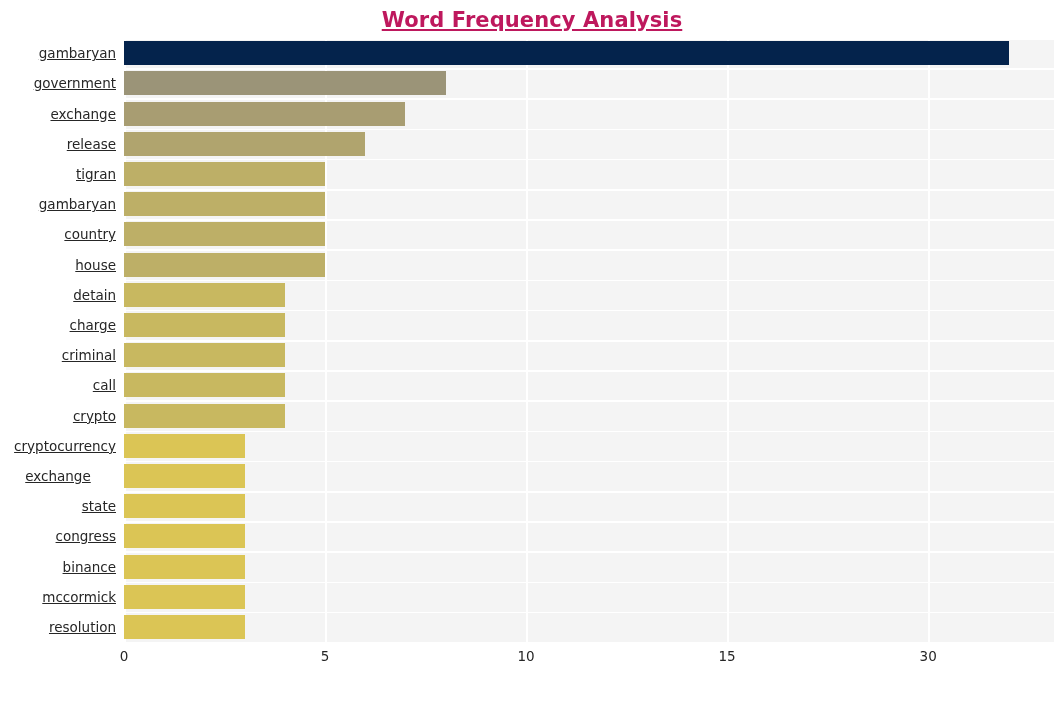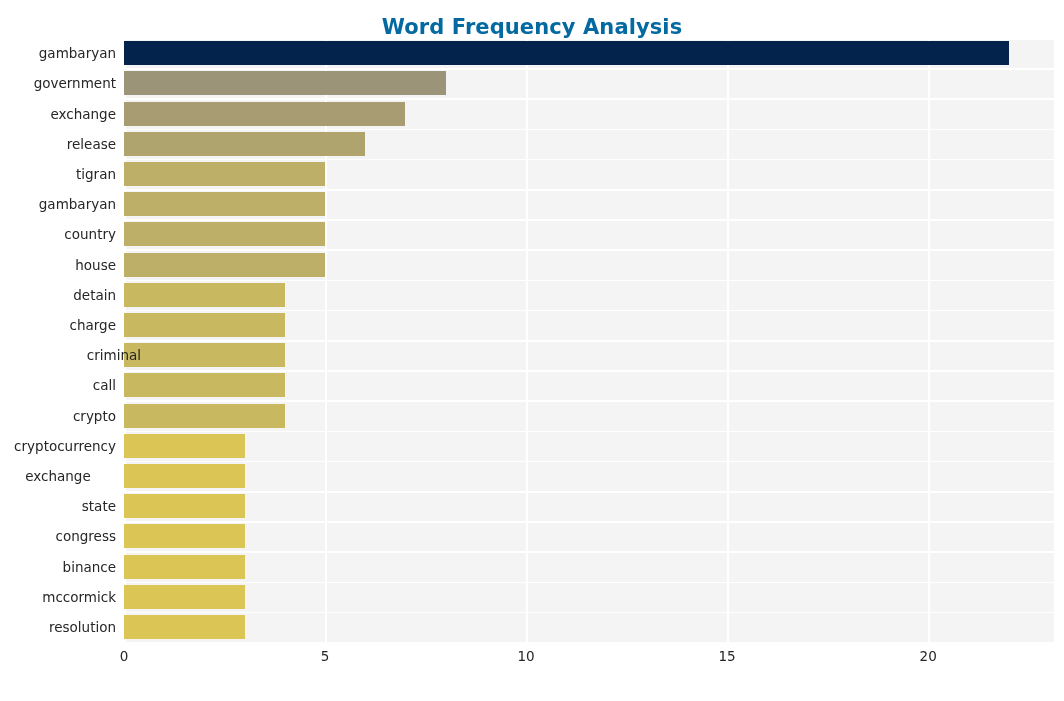--- a/index.html
+++ b/index.html
@@ -21,28 +21,29 @@
     top: 0;
     width: 1064px;
     height: 701px;
     background: #ffffff;
   }
 
   
   #chart-title {
     position: absolute;
     left: 0;
-    top: 15px;
+    top: 8px;
     width: 1064px;
     text-align: center;
     font-size: 21px;
     font-weight: bold;
-    color: #0369a1;
+    color: #be185d;
     letter-spacing: 0.1px;
     font-family: "DejaVu Sans", "Liberation Sans", sans-serif;
+    text-decoration: underline;
   }
 
   
   #plot-area {
     position: absolute;
     left: 124px;
     top: 38px;
     width: 930px;
     height: 604px;
     background: #f4f4f4;
@@ -80,20 +81,21 @@
   }
   .ytick-row {
     position: absolute;
     left: 0;
     width: 116px;
     text-align: right;
     font-size: 13.5px;
     color: #262626;
     white-space: nowrap;
     line-height: 14px;
+    text-decoration: underline;
   }
 
   
   #x-axis-labels {
     position: absolute;
     left: 0;
     top: 648px;
     width: 1064px;
     height: 22px;
   }
@@ -182,34 +184,34 @@
       <div class="ytick-row" style="top: 8.1px;">gambaryan</div>
       <div class="ytick-row" style="top: 38.3px;">government</div>
       <div class="ytick-row" style="top: 68.5px;">exchange</div>
       <div class="ytick-row" style="top: 98.7px;">release</div>
       <div class="ytick-row" style="top: 128.9px;">tigran</div>
       <div class="ytick-row" style="top: 159.1px;">gambaryan</div>
       <div class="ytick-row" style="top: 189.3px;">country</div>
       <div class="ytick-row" style="top: 219.5px;">house</div>
       <div class="ytick-row" style="top: 249.7px;">detain</div>
       <div class="ytick-row" style="top: 279.9px;">charge</div>
-      <div class="ytick-row" style="top: 310.1px; padding-left: 25px;">criminal</div>
+      <div class="ytick-row" style="top: 310.1px;">criminal</div>
       <div class="ytick-row" style="top: 340.3px;">call</div>
       <div class="ytick-row" style="top: 370.5px;">crypto</div>
       <div class="ytick-row" style="top: 400.7px;">cryptocurrency</div>
       <div class="ytick-row" style="top: 430.9px; text-align: center;">exchange</div>
       <div class="ytick-row" style="top: 461.1px;">state</div>
       <div class="ytick-row" style="top: 491.3px;">congress</div>
       <div class="ytick-row" style="top: 521.5px;">binance</div>
       <div class="ytick-row" style="top: 551.7px;">mccormick</div>
       <div class="ytick-row" style="top: 581.9px;">resolution</div>
     </div>
 
   <div id="x-axis-labels">
       <div class="xtick" style="left: 124px;">0</div>
       <div class="xtick" style="left: 325.038px;">5</div>
       <div class="xtick" style="left: 526.075px;">10</div>
       <div class="xtick" style="left: 727.113px;">15</div>
-      <div class="xtick" style="left: 928.15px;">20</div>
+      <div class="xtick" style="left: 928.15px;">30</div>
     </div>
 
 
 </div>
 
 </body></html>

